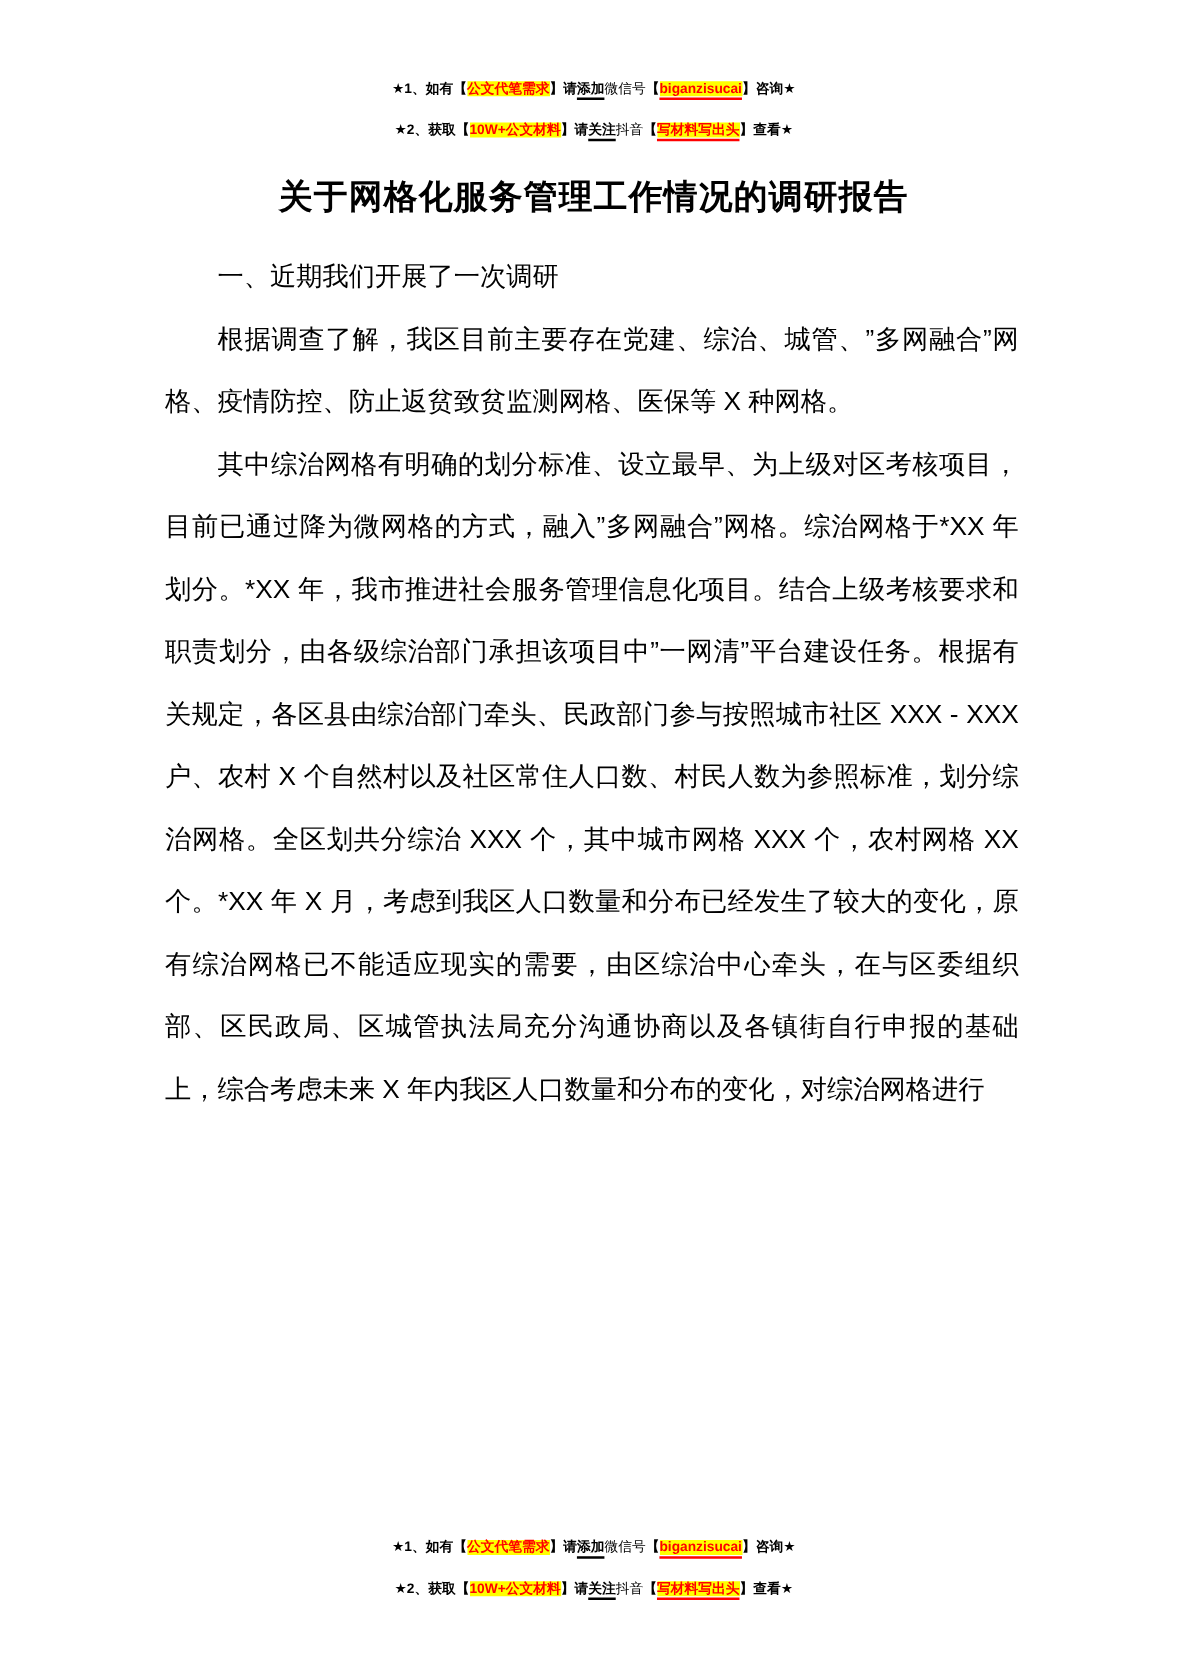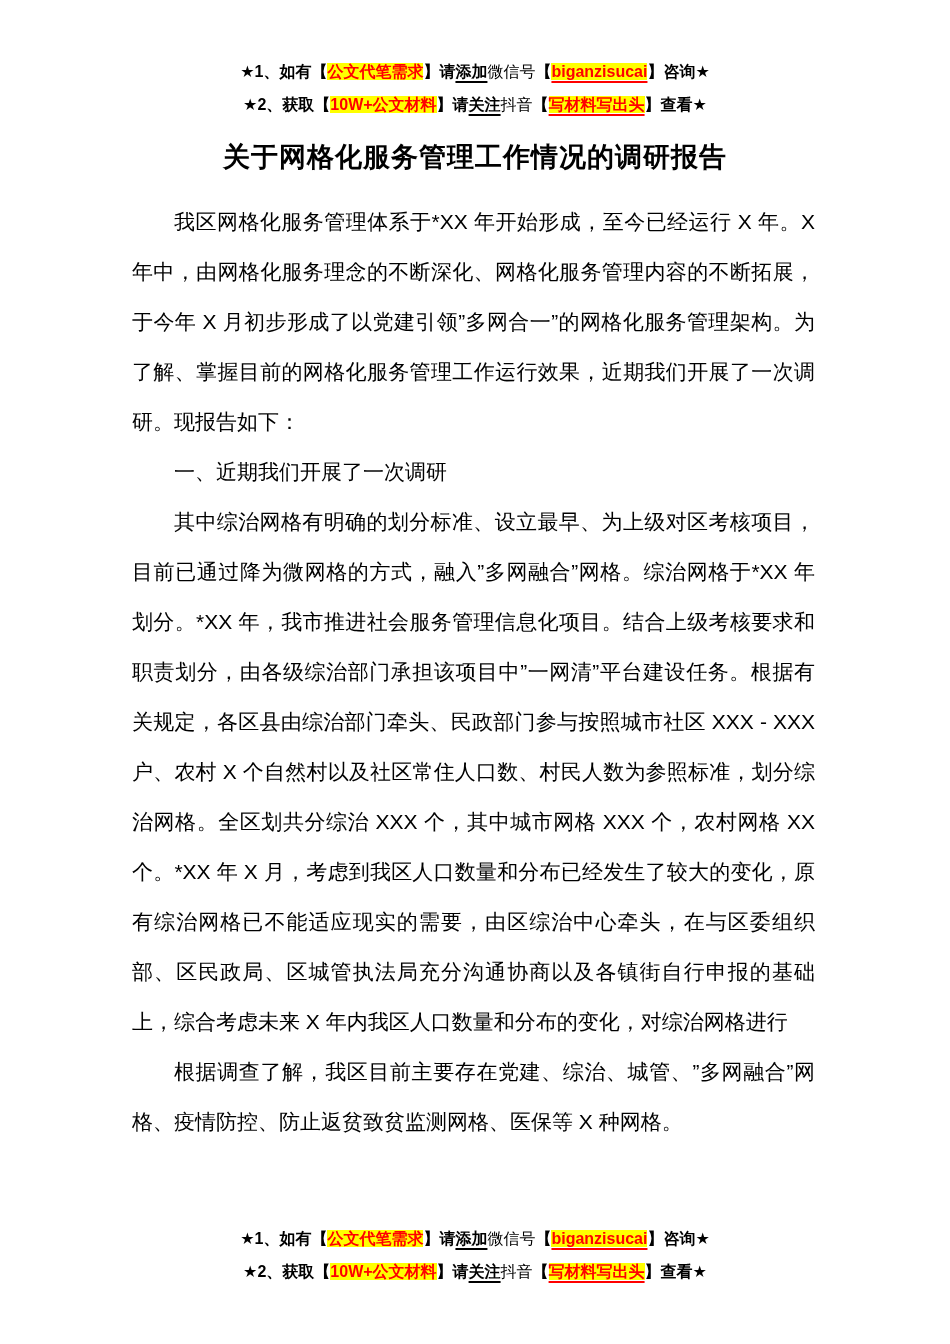--- a/index.html
+++ b/index.html
@@ -8,21 +8,21 @@
     width: 950px;
     height: 1344px;
     margin: 0 auto;
     background: #ffffff;
     color: #000000;
     font-family: "Liberation Sans", "DejaVu Sans", sans-serif;
     overflow: hidden;
   }
 
   
-  .promo { text-align: center; font-size: 16px; line-height: 33px; color: #000000; }
+  .promo { text-align: center; font-size: 11px; line-height: 33px; color: #000000; }
   .promo-header { padding-top: 55px; }
   .promo-footer { position: absolute; left: 0; right: 0; bottom: 56px; }
   .promo .seg { white-space: pre; }
   .b { font-weight: bold; }
   .red { color: #ff0000; }
   .hl { background: #ffff00; }
   .u {
     text-decoration: underline;
     text-decoration-thickness: 2px;
     text-underline-offset: 4px;
@@ -60,24 +60,23 @@
       <span class="seg b">★1、如有【</span><span class="seg b red hl">公文代笔需求</span><span class="seg b">】请</span><span class="seg b u">添加</span><span class="seg">微信号</span><span class="seg b">【</span><span class="seg b red hl u">biganzisucai</span><span class="seg b">】咨询★</span>
     </div>
     <div class="promo-line">
       <span class="seg b">★2、获取【</span><span class="seg b red hl">10W+公文材料</span><span class="seg b">】请</span><span class="seg b u">关注</span><span class="seg">抖音</span><span class="seg b">【</span><span class="seg b red hl u">写材料写出头</span><span class="seg b">】查看★</span>
     </div>
   </div>
 
   <h1 class="title">关于网格化服务管理工作情况的调研报告</h1>
 
   <div class="body-text">
-    <p class="para">我区网格化服务管理体系于*XX 年开始形成，至今已经运行 X 年。X 年中，由网格化服务理念的不断深化、网格化服务管理内容的不断拓展，于今年 X 月初步形成了以党建引领”多网合一”的网格化服务管理架构。为了解、掌握目前的网格化服务管理工作运行效果，近期我们开展了一次调研。现报告如下：</p>
     <p class="para">一、近期我们开展了一次调研</p>
+    <p class="para">根据调查了解，我区目前主要存在党建、综治、城管、”多网融合”网格、疫情防控、防止返贫致贫监测网格、医保等 X 种网格。</p>
     <p class="para">其中综治网格有明确的划分标准、设立最早、为上级对区考核项目，目前已通过降为微网格的方式，融入”多网融合”网格。综治网格于*XX 年划分。*XX 年，我市推进社会服务管理信息化项目。结合上级考核要求和职责划分，由各级综治部门承担该项目中”一网清”平台建设任务。根据有关规定，各区县由综治部门牵头、民政部门参与按照城市社区 XXX - XXX 户、农村 X 个自然村以及社区常住人口数、村民人数为参照标准，划分综治网格。全区划共分综治 XXX 个，其中城市网格 XXX 个，农村网格 XX 个。*XX 年 X 月，考虑到我区人口数量和分布已经发生了较大的变化，原有综治网格已不能适应现实的需要，由区综治中心牵头，在与区委组织部、区民政局、区城管执法局充分沟通协商以及各镇街自行申报的基础上，综合考虑未来 X 年内我区人口数量和分布的变化，对综治网格进行</p>
-    <p class="para">根据调查了解，我区目前主要存在党建、综治、城管、”多网融合”网格、疫情防控、防止返贫致贫监测网格、医保等 X 种网格。</p>
   </div>
 
   <div class="promo promo-footer">
     <div class="promo-line">
       <span class="seg b">★1、如有【</span><span class="seg b red hl">公文代笔需求</span><span class="seg b">】请</span><span class="seg b u">添加</span><span class="seg">微信号</span><span class="seg b">【</span><span class="seg b red hl u">biganzisucai</span><span class="seg b">】咨询★</span>
     </div>
     <div class="promo-line">
       <span class="seg b">★2、获取【</span><span class="seg b red hl">10W+公文材料</span><span class="seg b">】请</span><span class="seg b u">关注</span><span class="seg">抖音</span><span class="seg b">【</span><span class="seg b red hl u">写材料写出头</span><span class="seg b">】查看★</span>
     </div>
   </div>

